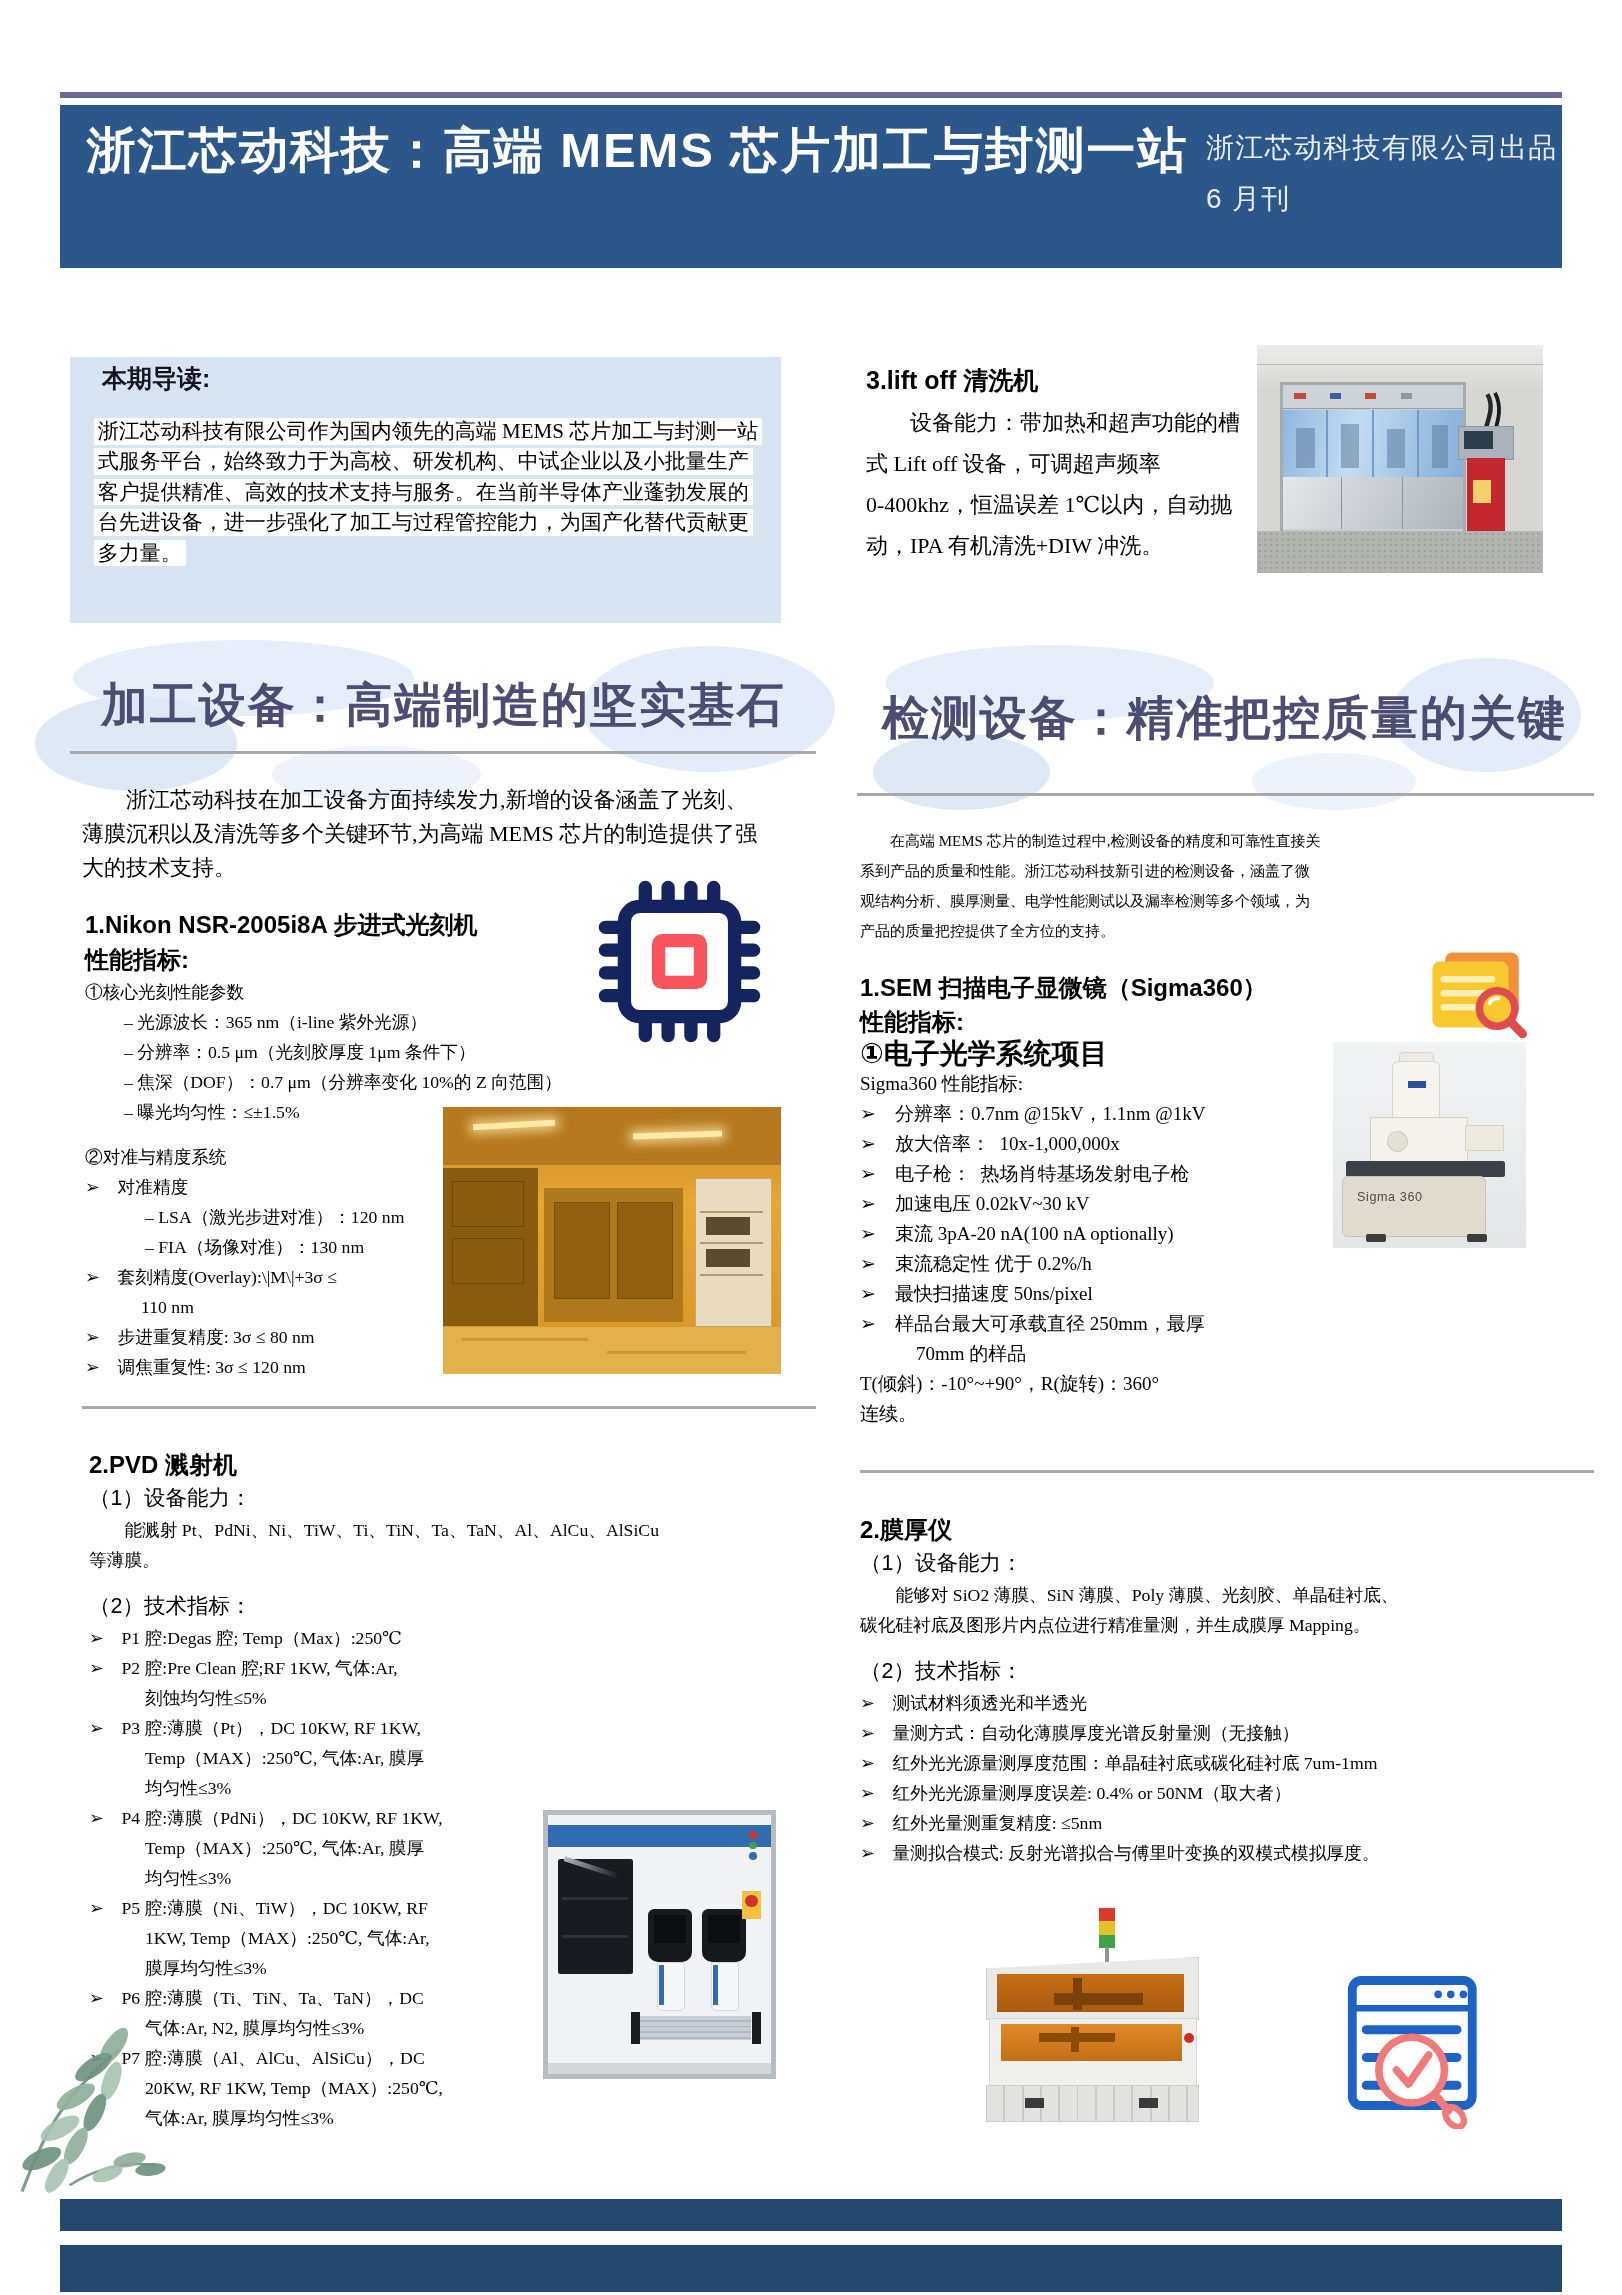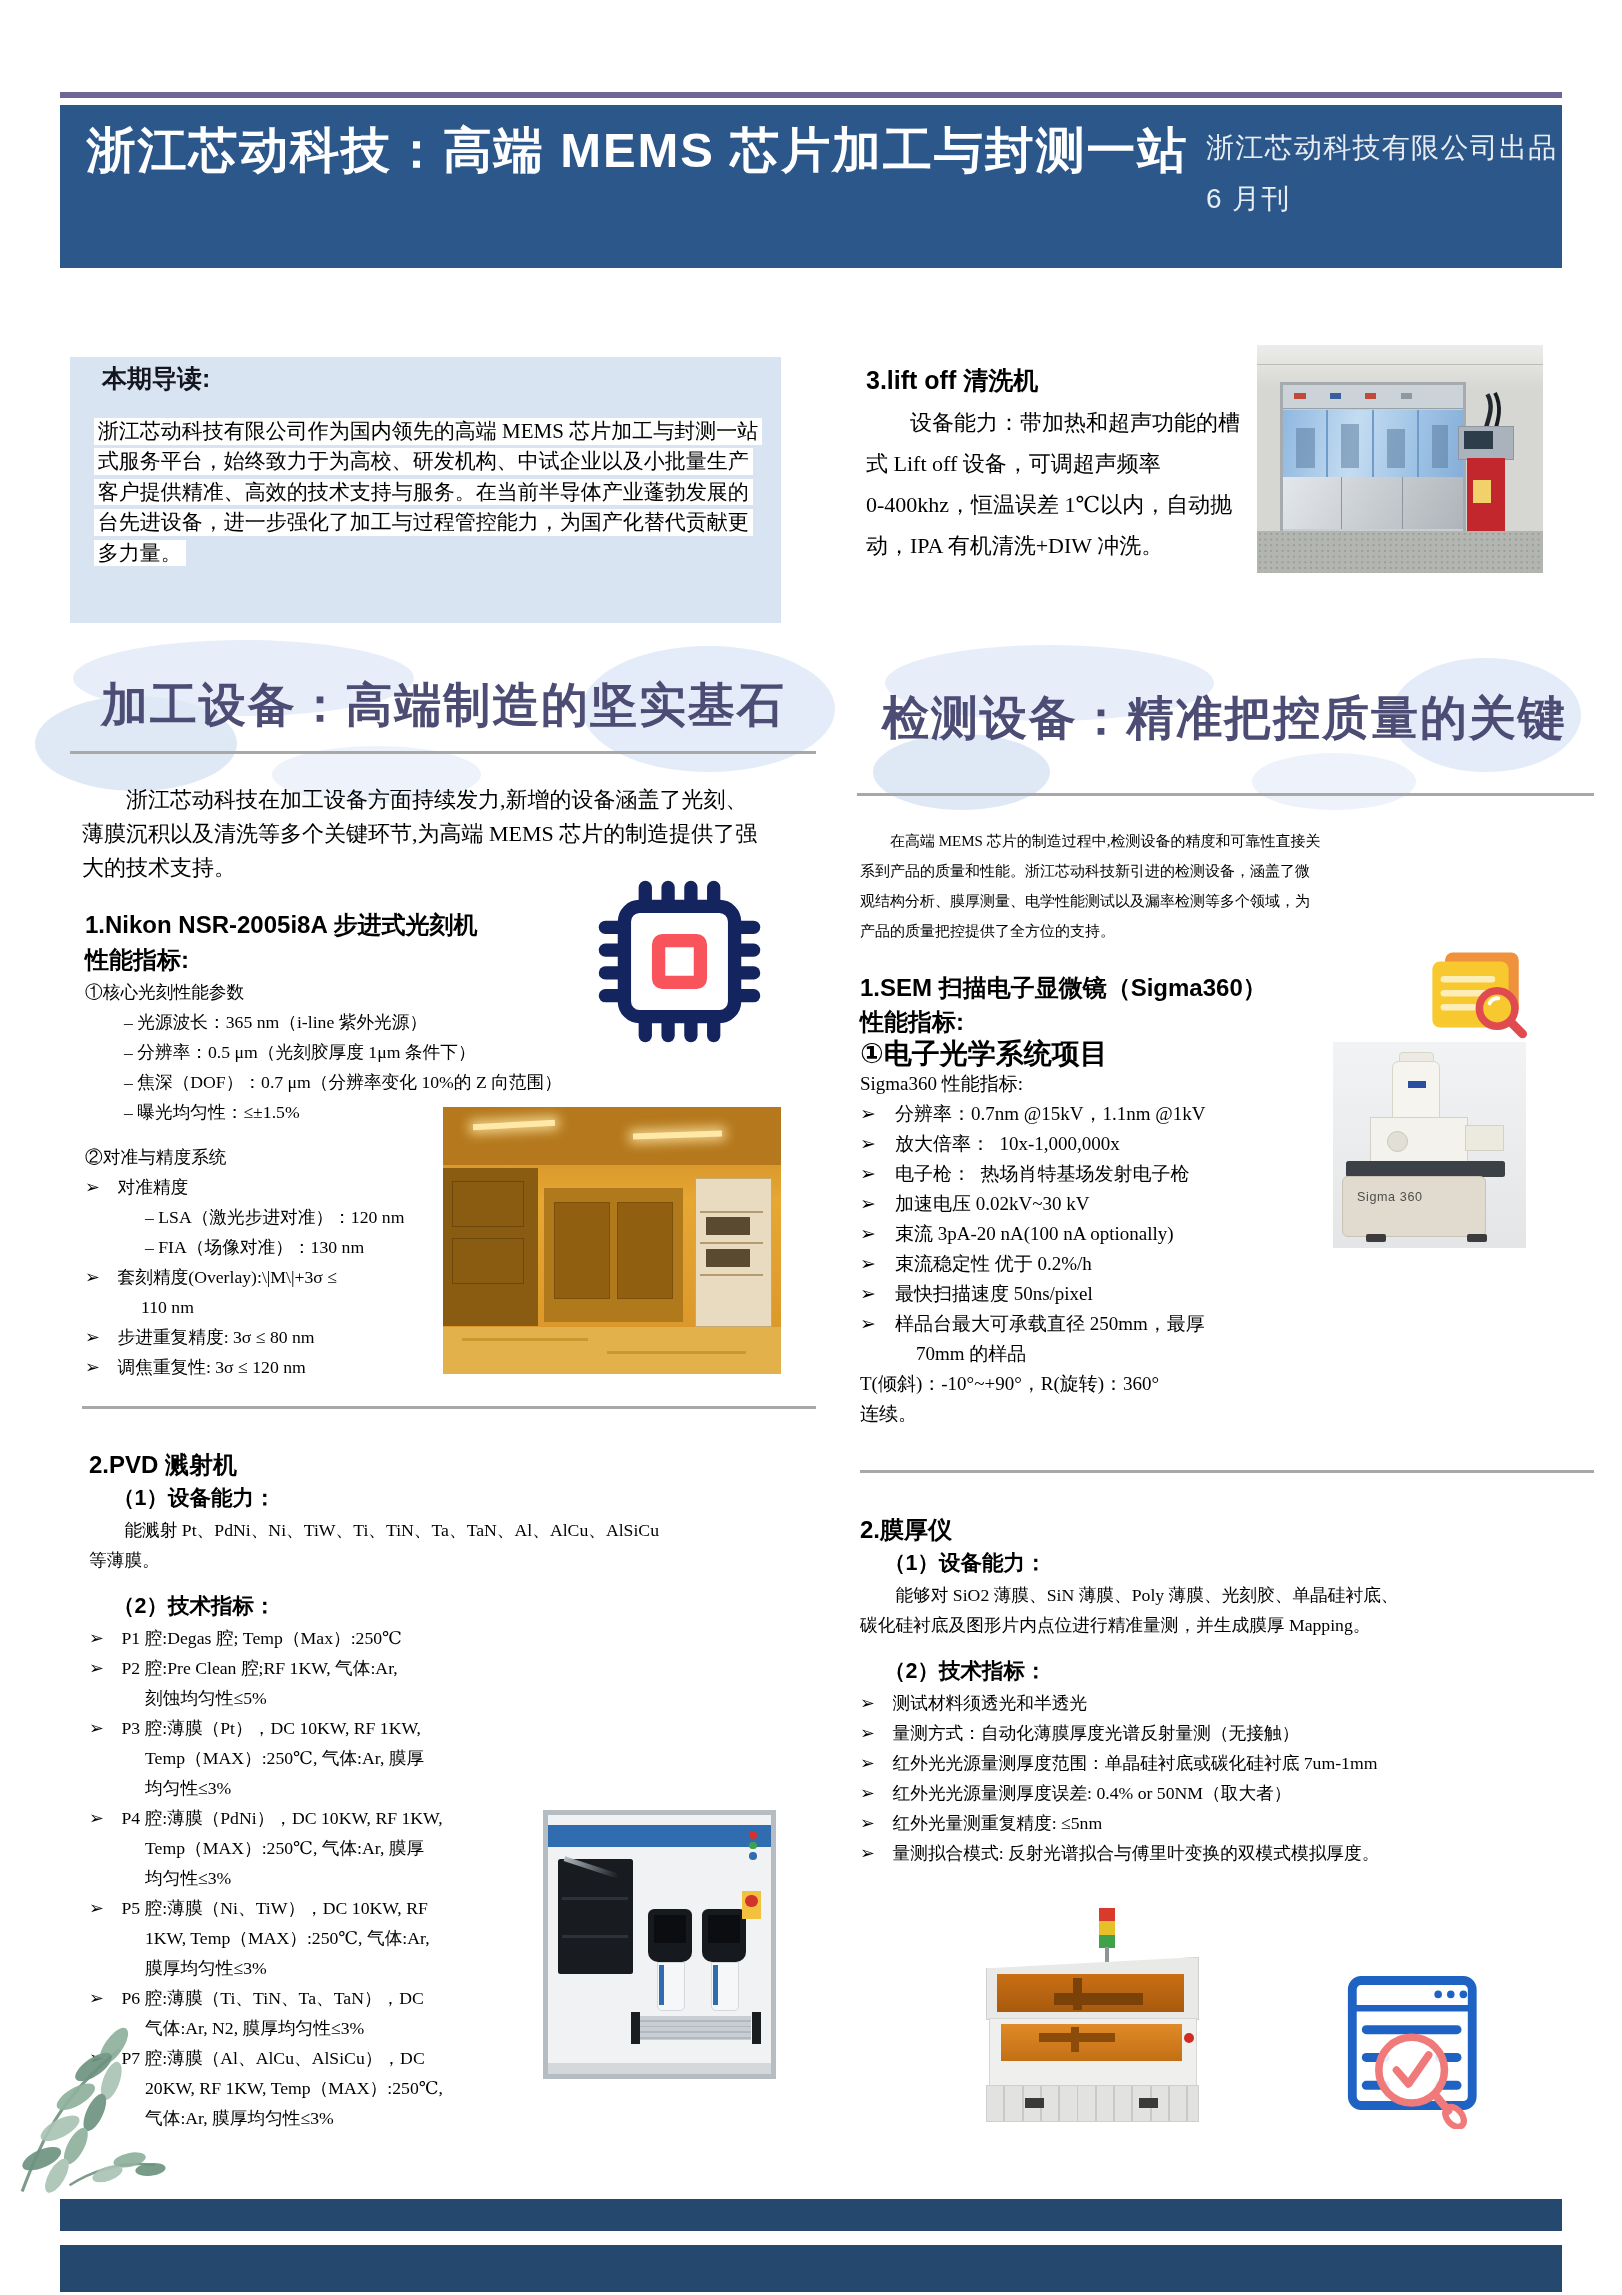--- a/index.html
+++ b/index.html
@@ -24,21 +24,21 @@
 
   
   .intro{left:70px;top:357px;width:711px;height:266px;background:var(--intro-bg);}
   .intro-title{position:absolute;left:32px;top:5px;font-family:var(--sans);font-weight:bold;font-size:25px;color:#15151f;}
   .intro-lines{position:absolute;left:24px;top:61px;}
   .intro-lines .ln{display:table;background:#ffffff;font-size:21px;line-height:26.6px;margin-bottom:3.8px;padding:0 3.8px;white-space:pre;}
 
   
   .block .ln{font-family:var(--serif);white-space:pre;}
   .ln.h{font-family:var(--sans);font-weight:bold;}
-  .ln.h2{font-family:var(--sans);font-weight:bold;margin-left:24px;}
+  .ln.h2{font-family:var(--sans);font-weight:normal;}
   .ln.hb{font-family:var(--sans);font-weight:bold;}
   .ln.d{padding-left:39px;}
   .ln.d2{padding-left:60px;}
   .ln.w{padding-left:56px;}
   .ln.g{margin-top:15px;}
 
   .liftoff-block{left:866px;top:358px;width:392px;}
   .liftoff-block .ln{font-size:22px;line-height:41px;}
   .liftoff-block .ln.h{font-size:25px;line-height:44px;}
 

